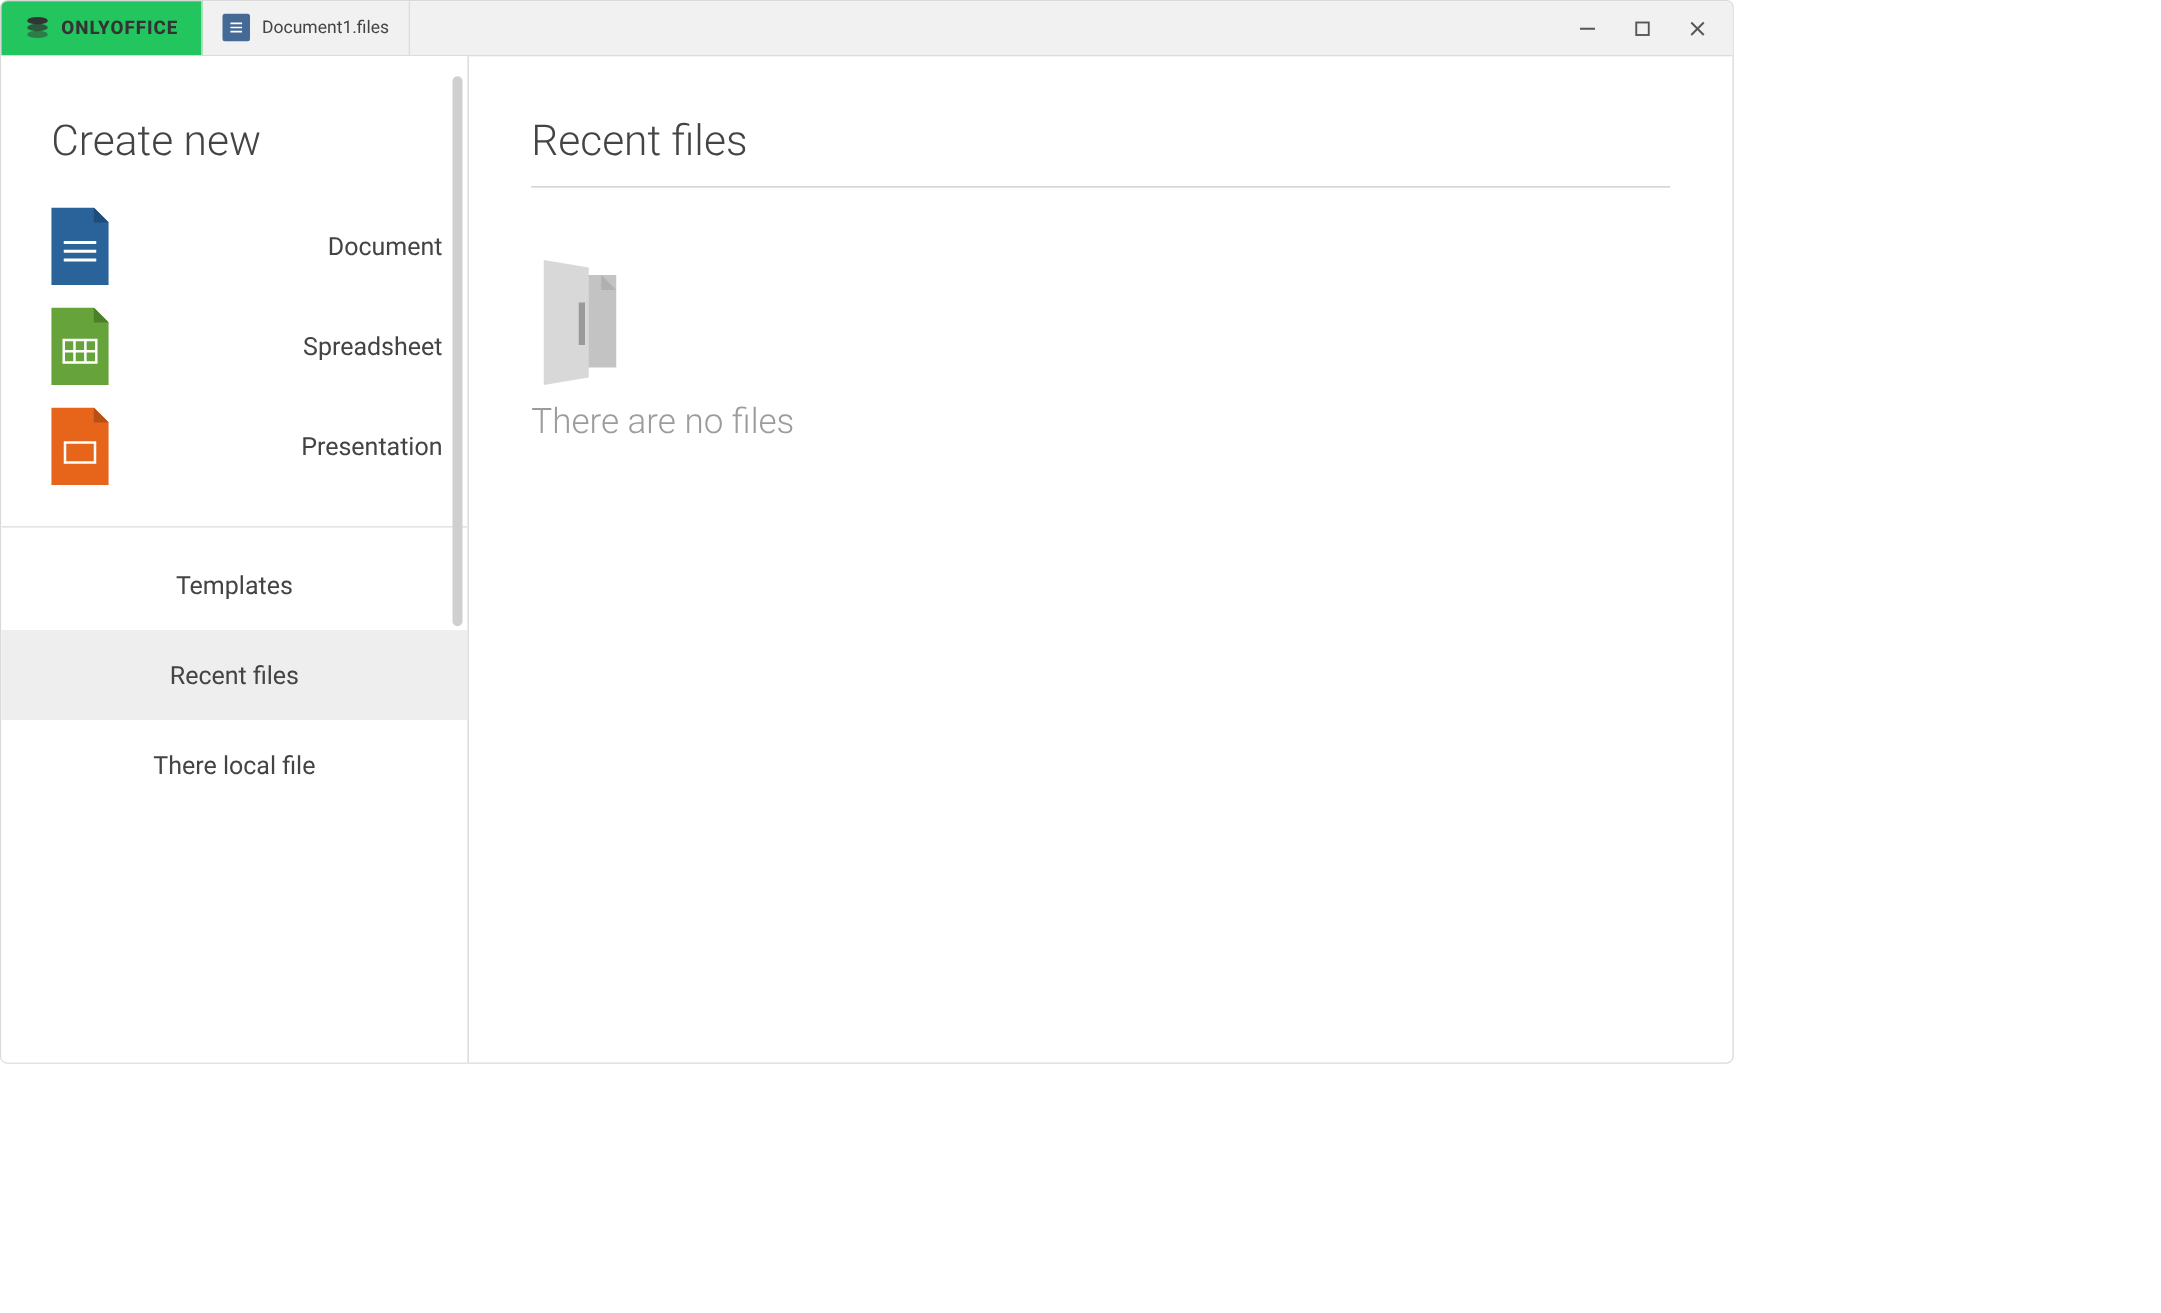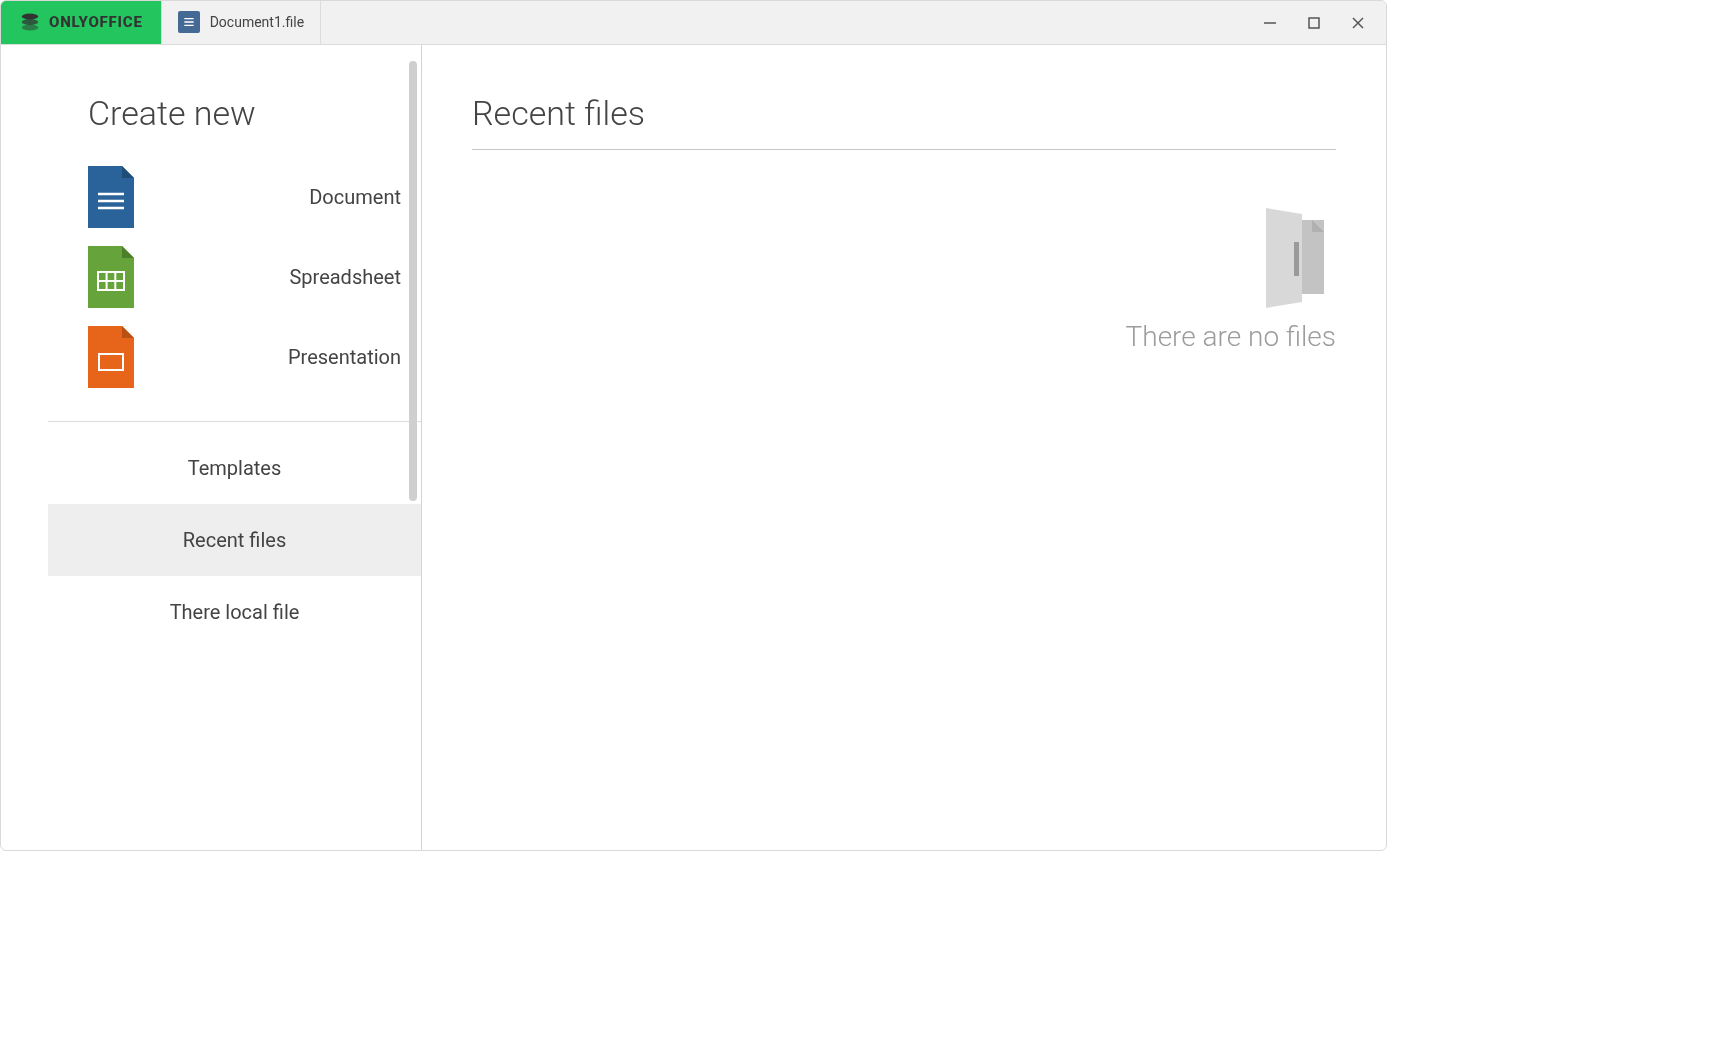--- a/index.html
+++ b/index.html
@@ -43,21 +43,21 @@
     }
     .win-controls { display:flex; align-items:center; padding-right:6px; }
     .win-btn {
       width: 44px; height: 44px;
       display:flex; align-items:center; justify-content:center;
       color: #555;
     }
     .win-btn svg { width:14px; height:14px; }
 
     .body {
-      display:flex; height: calc(100% - 44px); margin-left: 47px;
+      display:flex; height: calc(100% - 44px);
     }
     .sidebar {
       width: 374px; position:relative;
       border-right: 1px solid #d4d4d4;
       background:#fff;
       display:flex; flex-direction:column;
       overflow: hidden;
     }
     .sidebar-inner { flex:1; overflow:hidden; padding-top: 48px; }
     .sidebar h1 {
@@ -86,21 +86,21 @@
       position:absolute; top:16px; right:4px; width:8px; height:440px;
       background:#cfcfcf; border-radius:4px;
     }
 
     .main { flex:1; padding: 48px 50px 0 50px; }
     .main h1 {
       font-size: 34px; font-weight:300; color:#444;
       padding-bottom: 16px;
     }
     .main .rule { height:1px; background:#c8c8c8; margin-bottom: 58px; }
-    .empty-state { display:flex; flex-direction:column; align-items:flex-end; gap:12px; color:#9c9c9c; }
+    .empty-state { display:flex; flex-direction:column; align-items:flex-start; gap:12px; color:#9c9c9c; }
     .empty-state .label { font-size:28px; font-weight:300; color:#9c9c9c; }
     .empty-folder { width:80px; height:100px; }
   </style>
 </head>
 <body>
 
 <div class="titlebar">
   <div class="titlebar-tabs">
     <div class="app-tab">
       <span class="logo">
@@ -117,21 +117,21 @@
     <div class="doc-tab">
       <span class="doc-icon">
         <svg viewBox="0 0 24 24" width="16" height="16">
             <g stroke="#fff" stroke-width="2" fill="none">
               <line x1="5" y1="7" x2="19" y2="7"></line>
               <line x1="5" y1="12" x2="19" y2="12"></line>
               <line x1="5" y1="17" x2="19" y2="17"></line>
             </g>
           </svg>
       </span>
-      <span>Document1.file</span>
+      <span>Document1.files</span>
     </div>
   </div>
   <div class="win-controls">
     <div class="win-btn">
       <svg viewBox="0 0 14 14">
           <line x1="1" y1="7" x2="13" y2="7" stroke="#555" stroke-width="1.5"></line>
         </svg>
     </div>
     <div class="win-btn">
       <svg viewBox="0 0 14 14">

